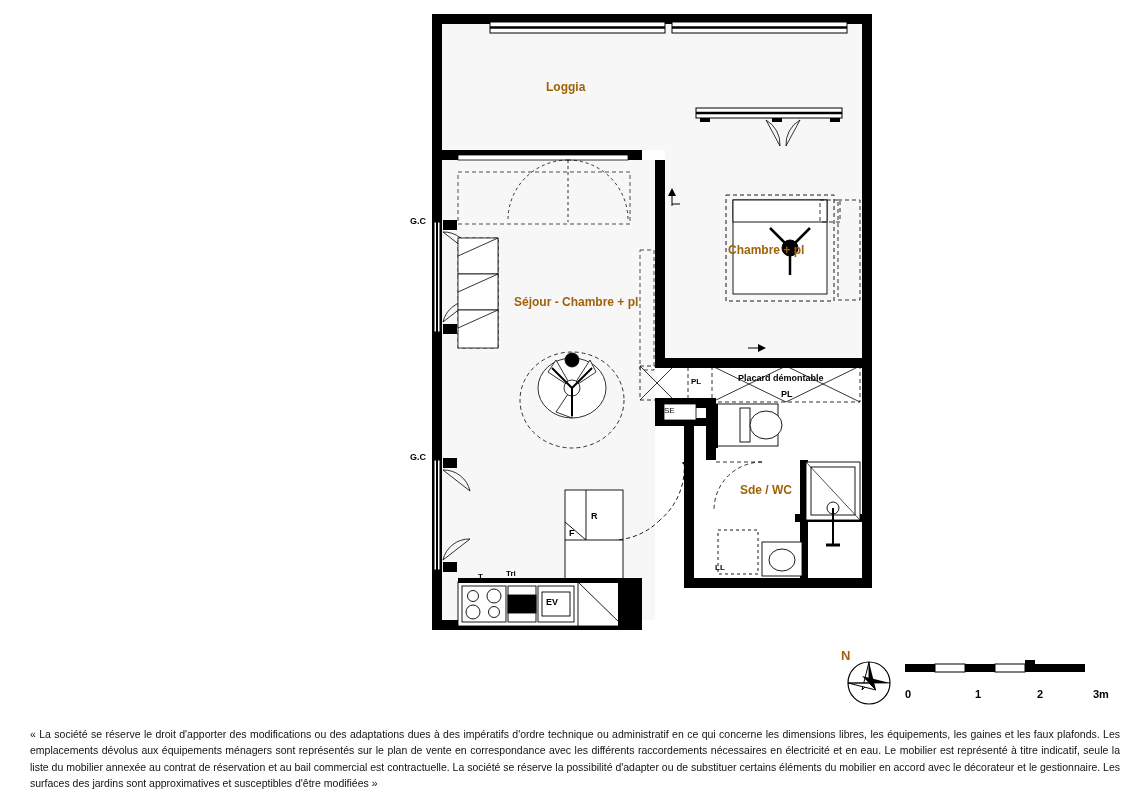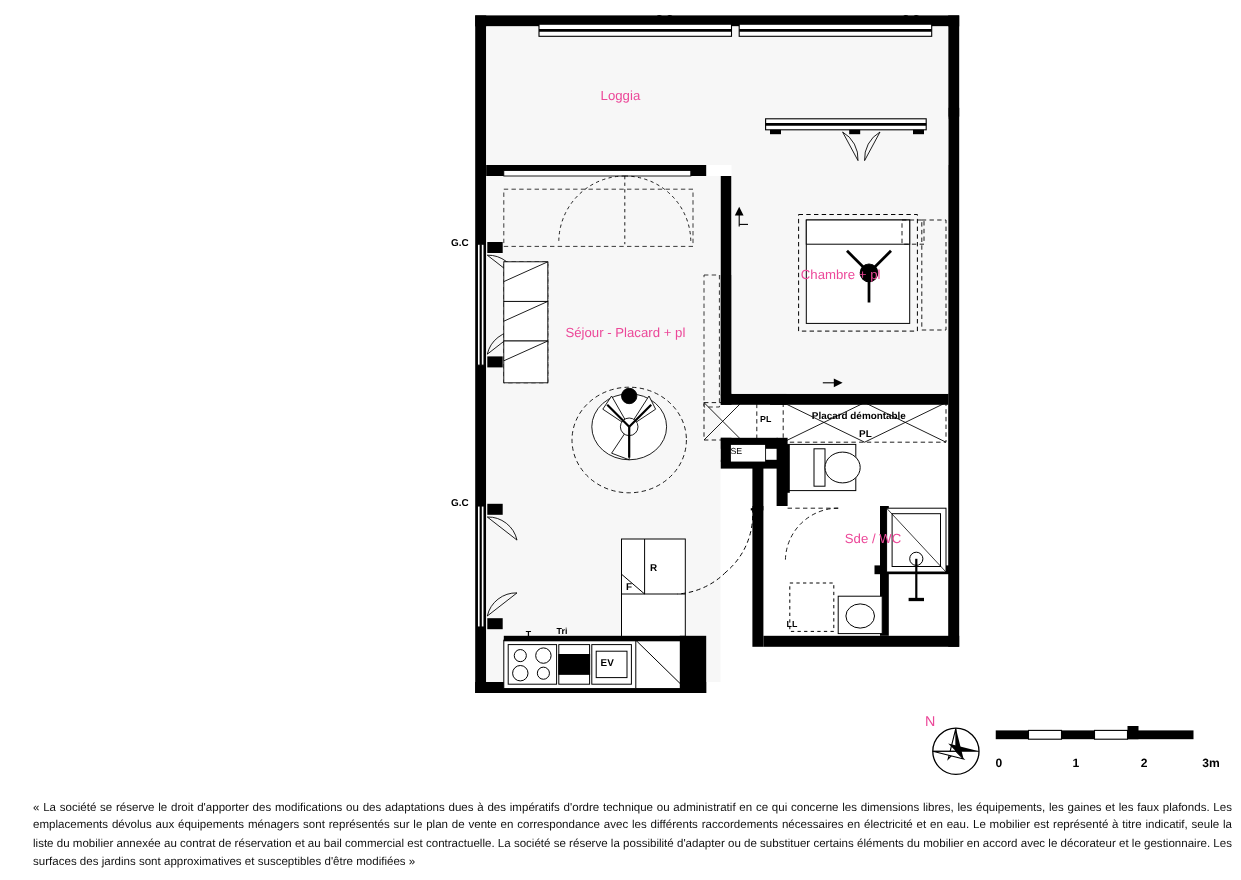--- a/index.html
+++ b/index.html
@@ -2,21 +2,21 @@
 <html><head>
 <meta charset="utf-8">
 <style>
   html,body{margin:0;padding:0;}
   body{
     width:1128px;height:800px;background:#ffffff;
     font-family:"Liberation Sans", sans-serif;
     position:relative;overflow:hidden;
   }
   #plan{position:absolute;left:0;top:0;width:1128px;height:720px;}
-  .lbl{position:absolute;font-weight:normal;color:#ec4899;white-space:nowrap;}
+  .lbl{position:absolute;font-weight:bold;color:#a16207;white-space:nowrap;}
   .lbl-sm{position:absolute;color:#000;white-space:nowrap;}
   #legal{
     position:absolute;left:30px;top:726px;width:1090px;
     font-size:10.5px;line-height:1.55;color:#111;text-align:justify;
   }
   .scale-wrap{position:absolute;left:905px;top:660px;}
   .scale-nums{position:absolute;left:905px;top:688px;width:200px;font-size:11px;font-weight:bold;}
   .scale-nums span{position:absolute;}
 </style>
 </head>
@@ -270,23 +270,23 @@
       </g>
 
       <g stroke="#000" stroke-width="0.8" fill="#fff">
         <rect x="664" y="404" width="32" height="16"></rect>
       </g>
     </g>
   </svg>
 
   
   <div class="lbl" style="left:546px;top:80px;font-size:12px;">Loggia</div>
-  <div class="lbl" style="left:514px;top:295px;font-size:12px;">Séjour - Placard + pl</div>
+  <div class="lbl" style="left:514px;top:295px;font-size:12px;">Séjour - Chambre + pl</div>
   <div class="lbl" style="left:728px;top:243px;font-size:12px;">Chambre + pl</div>
-  <div class="lbl" style="left:740px;top:483px;font-size:12px;margin-left:28px;">Sde / WC</div>
+  <div class="lbl" style="left:740px;top:483px;font-size:12px;">Sde / WC</div>
 
   <div class="lbl-sm" style="left:596px;top:12px;font-size:9px;font-weight:bold;">G.C</div>
   <div class="lbl-sm" style="left:820px;top:12px;font-size:9px;font-weight:bold;">G.C</div>
   <div class="lbl-sm" style="left:410px;top:216px;font-size:9px;font-weight:bold;">G.C</div>
   <div class="lbl-sm" style="left:410px;top:452px;font-size:9px;font-weight:bold;">G.C</div>
 
   <div class="lbl-sm" style="left:738px;top:373px;font-size:9px;font-weight:bold;">Placard démontable</div>
   <div class="lbl-sm" style="left:781px;top:389px;font-size:9px;font-weight:bold;">PL</div>
   <div class="lbl-sm" style="left:691px;top:377px;font-size:8px;font-weight:bold;">PL</div>
   <div class="lbl-sm" style="left:664px;top:406px;font-size:8px;font-weight:normal;">SE</div>

